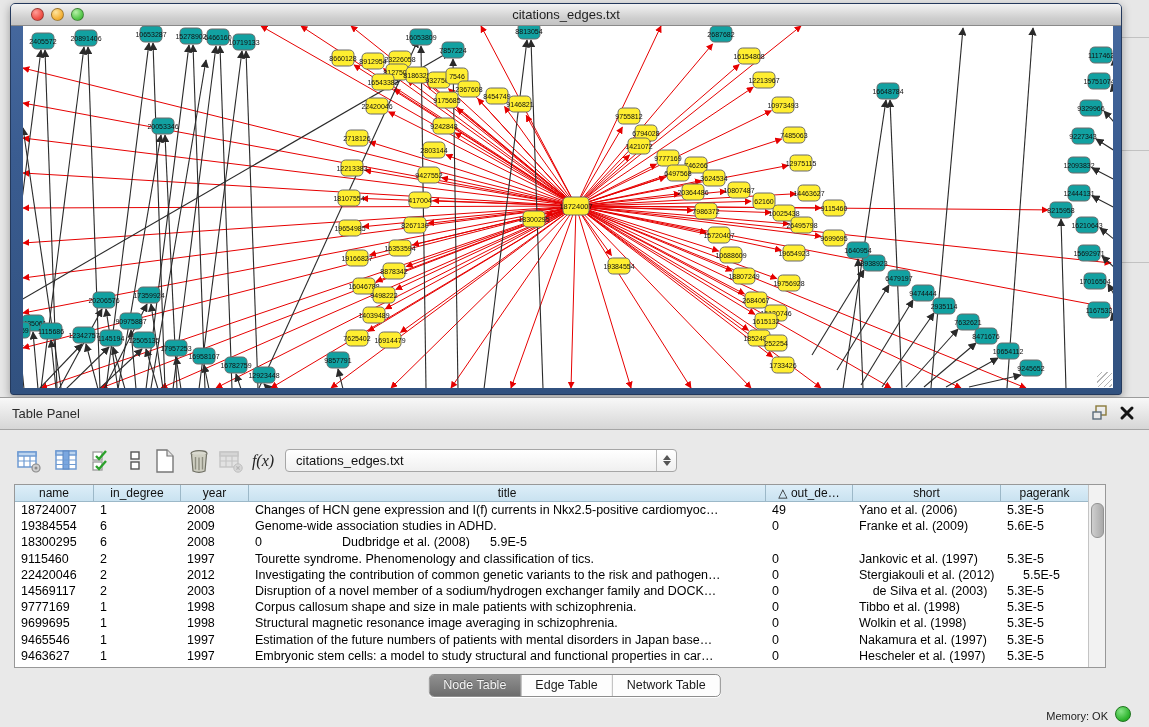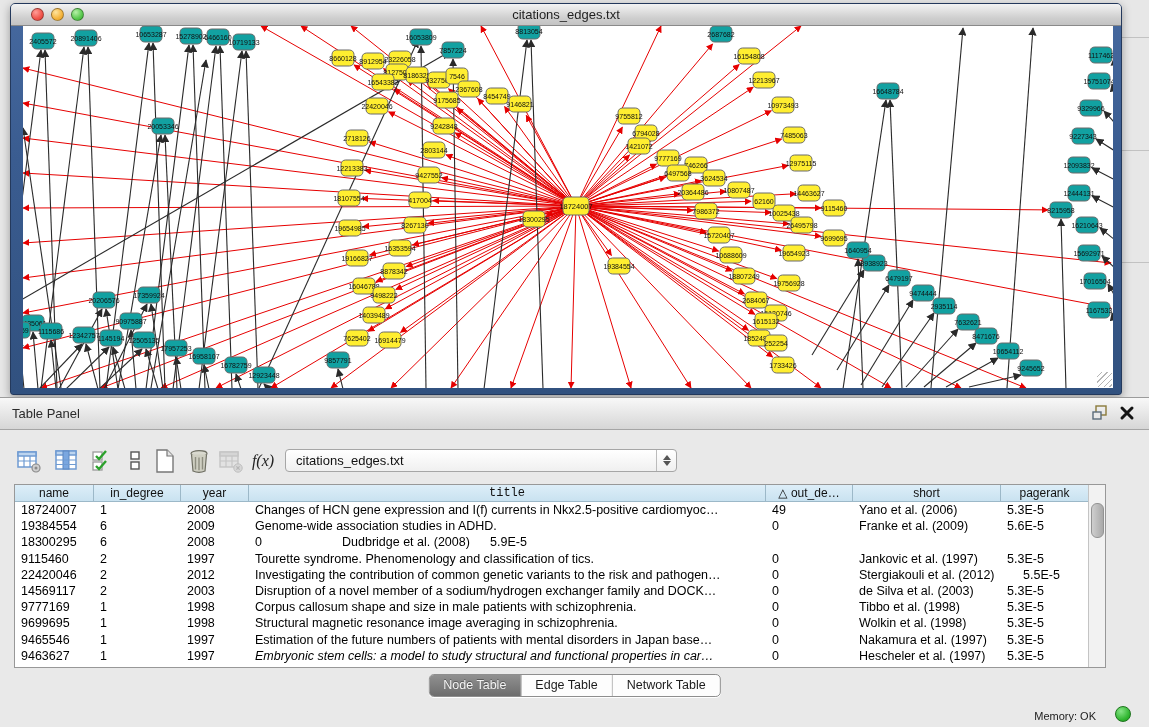--- a/index.html
+++ b/index.html
@@ -58,21 +58,21 @@
   #vthumb{position:absolute;left:2px;top:18px;width:11px;height:33px;border-radius:6px;
           background:linear-gradient(90deg,#cfcfcf,#a9a9a9);border:1px solid #939393;cursor:grab}
 
   #tabs{position:absolute;left:50%;transform:translateX(-50%);top:244px;height:21px;display:flex;
         border:1px solid #8e8e8e;border-radius:5px;overflow:hidden;background:#fdfdfd;box-shadow:0 1px 0 #fff}
   .seg{font-size:12.5px;line-height:21px;padding:0 14px;border:none;background:transparent;color:#1c1c1c;
        border-right:1px solid #b9b9b9;cursor:pointer;font-family:"Liberation Sans",sans-serif}
   .seg:last-child{border-right:none}
   .seg.on{background:linear-gradient(#909090,#6d6d6d);color:#f4f4f4;text-shadow:0 -1px 0 rgba(0,0,0,.35)}
 
-  #memory{position:absolute;right:53px;top:280px;font-size:11px;color:#1c1c1c}
+  #memory{position:absolute;right:41px;top:280px;font-size:11px;color:#1c1c1c}
   #memdot{position:absolute;right:18px;top:276px;width:14px;height:14px;border-radius:50%;
           background:radial-gradient(circle at 35% 30%,#86e486,#2fb52f 65%,#1f8f1f);border:1px solid #1c741c}
 </style>
 </head>
 <body>
 
 <div class="bg-line" style="top:37px"></div>
 <div class="bg-line" style="top:150px"></div>
 <div class="bg-line" style="top:262px"></div>
 
@@ -571,21 +571,21 @@
     </span>
   </div>
 
   <div id="tblframe">
     <div style="display:flex">
       <div style="flex:1 1 auto;overflow:hidden">
         <div id="thead">
             <div class="th" style="width: 79px;">name</div>
             <div class="th" style="width: 87px;">in_degree</div>
             <div class="th" style="width: 68px;">year</div>
-            <div class="th" style="width: 517px; font-family: Liberation Mono, monospace;">title</div>
+            <div class="th" style="width: 517px;">title</div>
             <div class="th" style="width: 87px;">△ out_de…</div>
             <div class="th" style="width: 148px;">short</div>
             <div class="th" style="width: 88px;">pagerank</div>
           </div>
         <div id="tbody">
             <div class="tr">
               <div class="td" style="width: 79px;">18724007</div>
               <div class="td" style="width: 87px;">1</div>
               <div class="td" style="width: 68px;">2008</div>
               <div class="td" style="width: 517px;">Changes of HCN gene expression and I(f) currents in Nkx2.5-positive cardiomyoc…</div>
@@ -627,21 +627,21 @@
               <div class="td" style="width: 87px;">0</div>
               <div class="td" style="width: 148px;">Stergiakouli et al. (2012)</div>
               <div class="td" style="width: 88px; margin-left: 16px;">5.5E-5</div>
             </div>
             <div class="tr">
               <div class="td" style="width: 79px;">14569117</div>
               <div class="td" style="width: 87px;">2</div>
               <div class="td" style="width: 68px;">2003</div>
               <div class="td" style="width: 517px;">Disruption of a novel member of a sodium/hydrogen exchanger family and DOCK…</div>
               <div class="td" style="width: 87px;">0</div>
-              <div class="td" style="width: 148px;">de Silva et al. (2003)</div>
+              <div class="td" style="width: 148px; text-align: center;">de Silva et al. (2003)</div>
               <div class="td" style="width: 88px;">5.3E-5</div>
             </div>
             <div class="tr">
               <div class="td" style="width: 79px;">9777169</div>
               <div class="td" style="width: 87px;">1</div>
               <div class="td" style="width: 68px;">1998</div>
               <div class="td" style="width: 517px;">Corpus callosum shape and size in male patients with schizophrenia.</div>
               <div class="td" style="width: 87px;">0</div>
               <div class="td" style="width: 148px;">Tibbo et al. (1998)</div>
               <div class="td" style="width: 88px;">5.3E-5</div>
@@ -661,21 +661,21 @@
               <div class="td" style="width: 68px;">1997</div>
               <div class="td" style="width: 517px;">Estimation of the future numbers of patients with mental disorders in Japan base…</div>
               <div class="td" style="width: 87px;">0</div>
               <div class="td" style="width: 148px;">Nakamura et al. (1997)</div>
               <div class="td" style="width: 88px;">5.3E-5</div>
             </div>
             <div class="tr">
               <div class="td" style="width: 79px;">9463627</div>
               <div class="td" style="width: 87px;">1</div>
               <div class="td" style="width: 68px;">1997</div>
-              <div class="td" style="width: 517px; font-style: italic;">Embryonic stem cells: a model to study structural and functional properties in car…</div>
+              <div class="td" style="width: 517px;">Embryonic stem cells: a model to study structural and functional properties in car…</div>
               <div class="td" style="width: 87px;">0</div>
               <div class="td" style="width: 148px;">Hescheler et al. (1997)</div>
               <div class="td" style="width: 88px;">5.3E-5</div>
             </div>
           </div>
       </div>
     </div>
     <div id="vscroll">
       <div id="vthumb"></div>
     </div>

